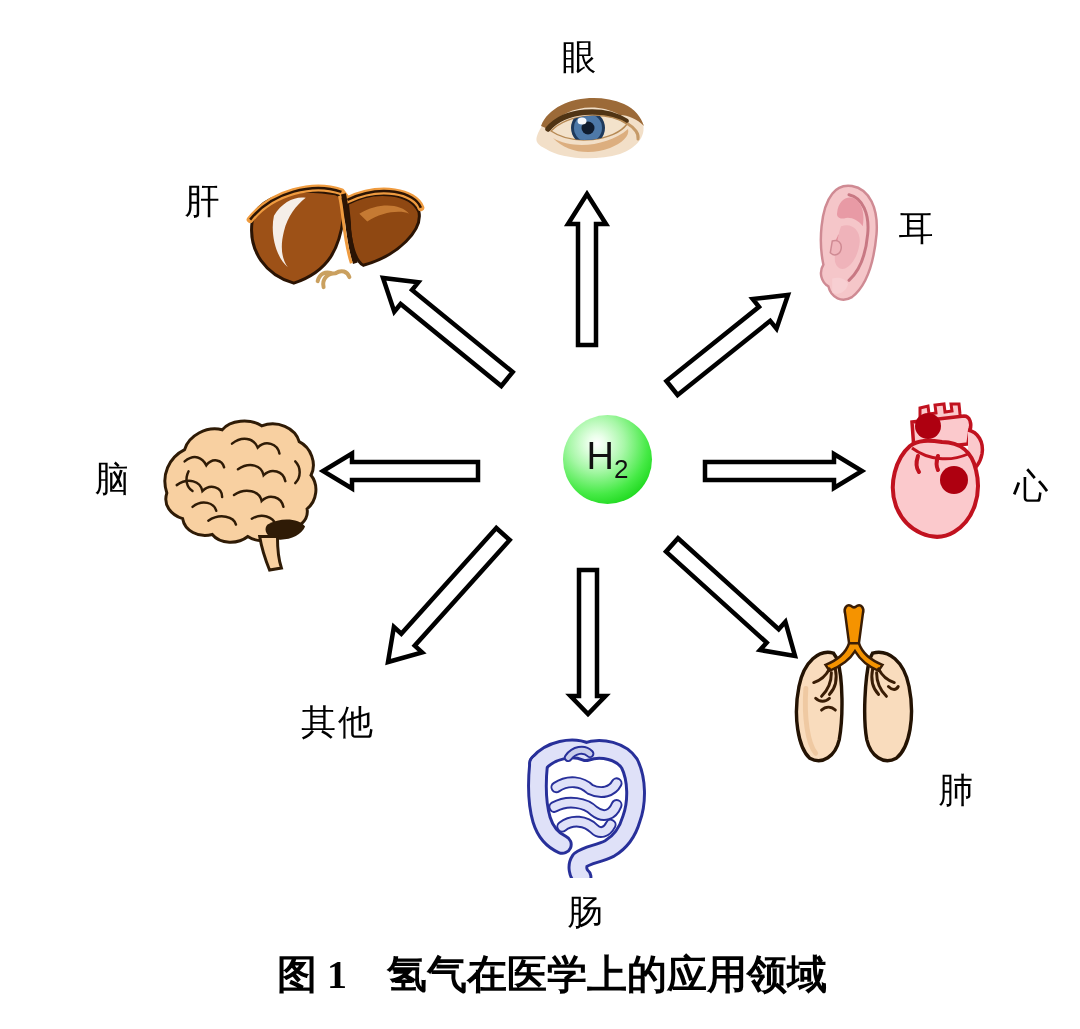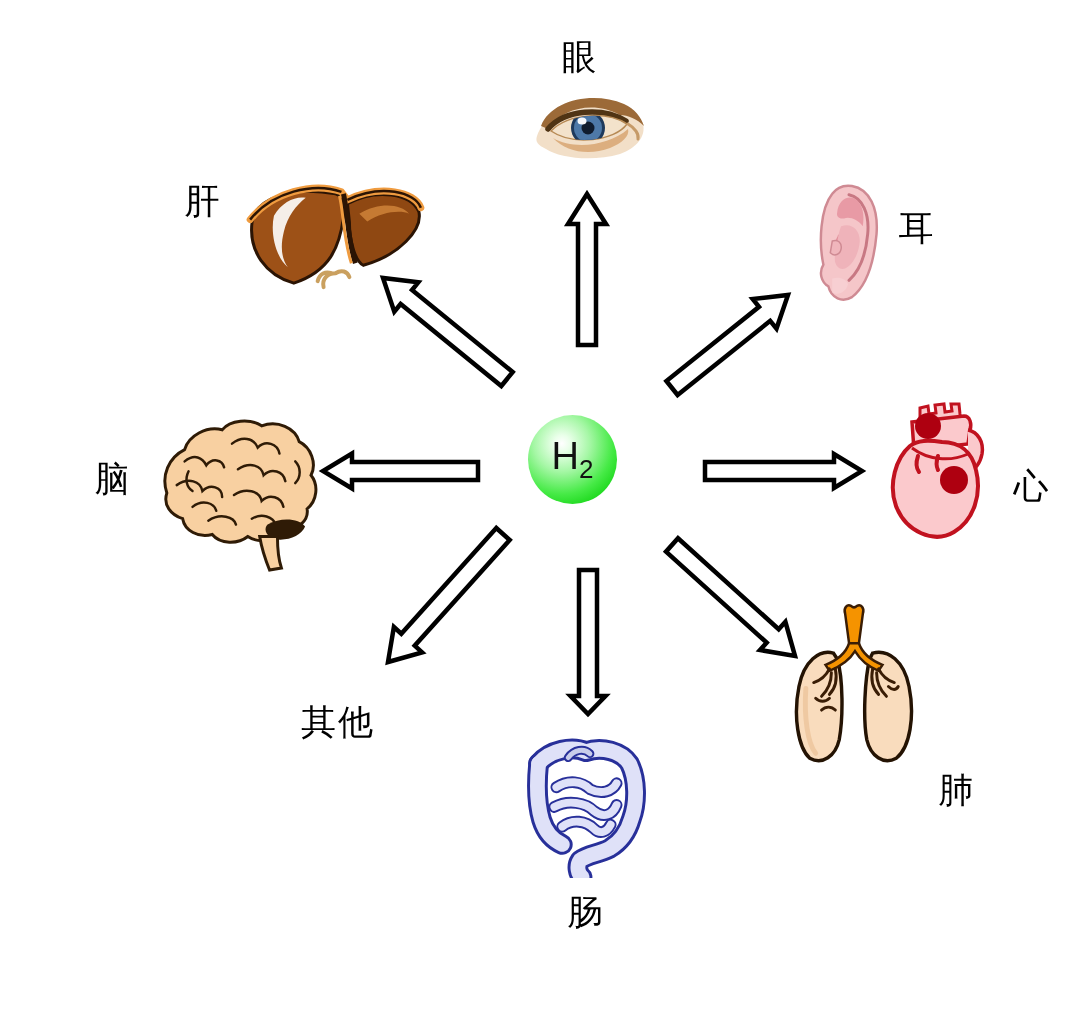--- a/index.html
+++ b/index.html
@@ -7,21 +7,21 @@
     position:relative;width:1080px;height:1029px;background:#fff;
     font-family:"Liberation Sans","DejaVu Sans",sans-serif;overflow:hidden;
   }
   .arrows{position:absolute;left:0;top:0;width:1080px;height:1029px;}
   .organ{position:absolute;}
   .organ-label{
     position:absolute;transform:translate(-50%,-50%);
     font-size:35px;color:#000;letter-spacing:2px;white-space:nowrap;
   }
   .h2-ball{
-    position:absolute;left:528px;top:415px;width:89px;height:89px;border-radius:50%;
+    position:absolute;left:563px;top:415px;width:89px;height:89px;border-radius:50%;
     background:radial-gradient(circle at 38% 32%,
       #ffffff 0%, #eaffea 10%, #a6f7a6 34%, #46ea46 62%, #12d412 84%, #00bd00 100%);
     display:flex;align-items:center;justify-content:center;
   }
   .h2-text{font-size:38px;color:#111;line-height:1;}
   .h2-text sub{font-size:26px;}
   .caption{
     position:absolute;left:552px;top:974px;transform:translate(-50%,-50%);
     font-family:"Liberation Serif","DejaVu Serif",serif;font-weight:bold;
     font-size:40px;color:#000;white-space:nowrap;
@@ -160,14 +160,15 @@
 
   <div class="organ-label" style="left:580px;top:57px;">眼</div>
   <div class="organ-label" style="left:203px;top:201px;">肝</div>
   <div class="organ-label" style="left:917px;top:228px;">耳</div>
   <div class="organ-label" style="left:113px;top:479px;">脑</div>
   <div class="organ-label" style="left:1032px;top:486px;">心</div>
   <div class="organ-label" style="left:338px;top:722px;">其他</div>
   <div class="organ-label" style="left:957px;top:790px;">肺</div>
   <div class="organ-label" style="left:586px;top:912px;">肠</div>
 
+  <div class="caption">图 1　氢气在医学上的应用领域</div>
 
 </div>
 
 </body></html>

